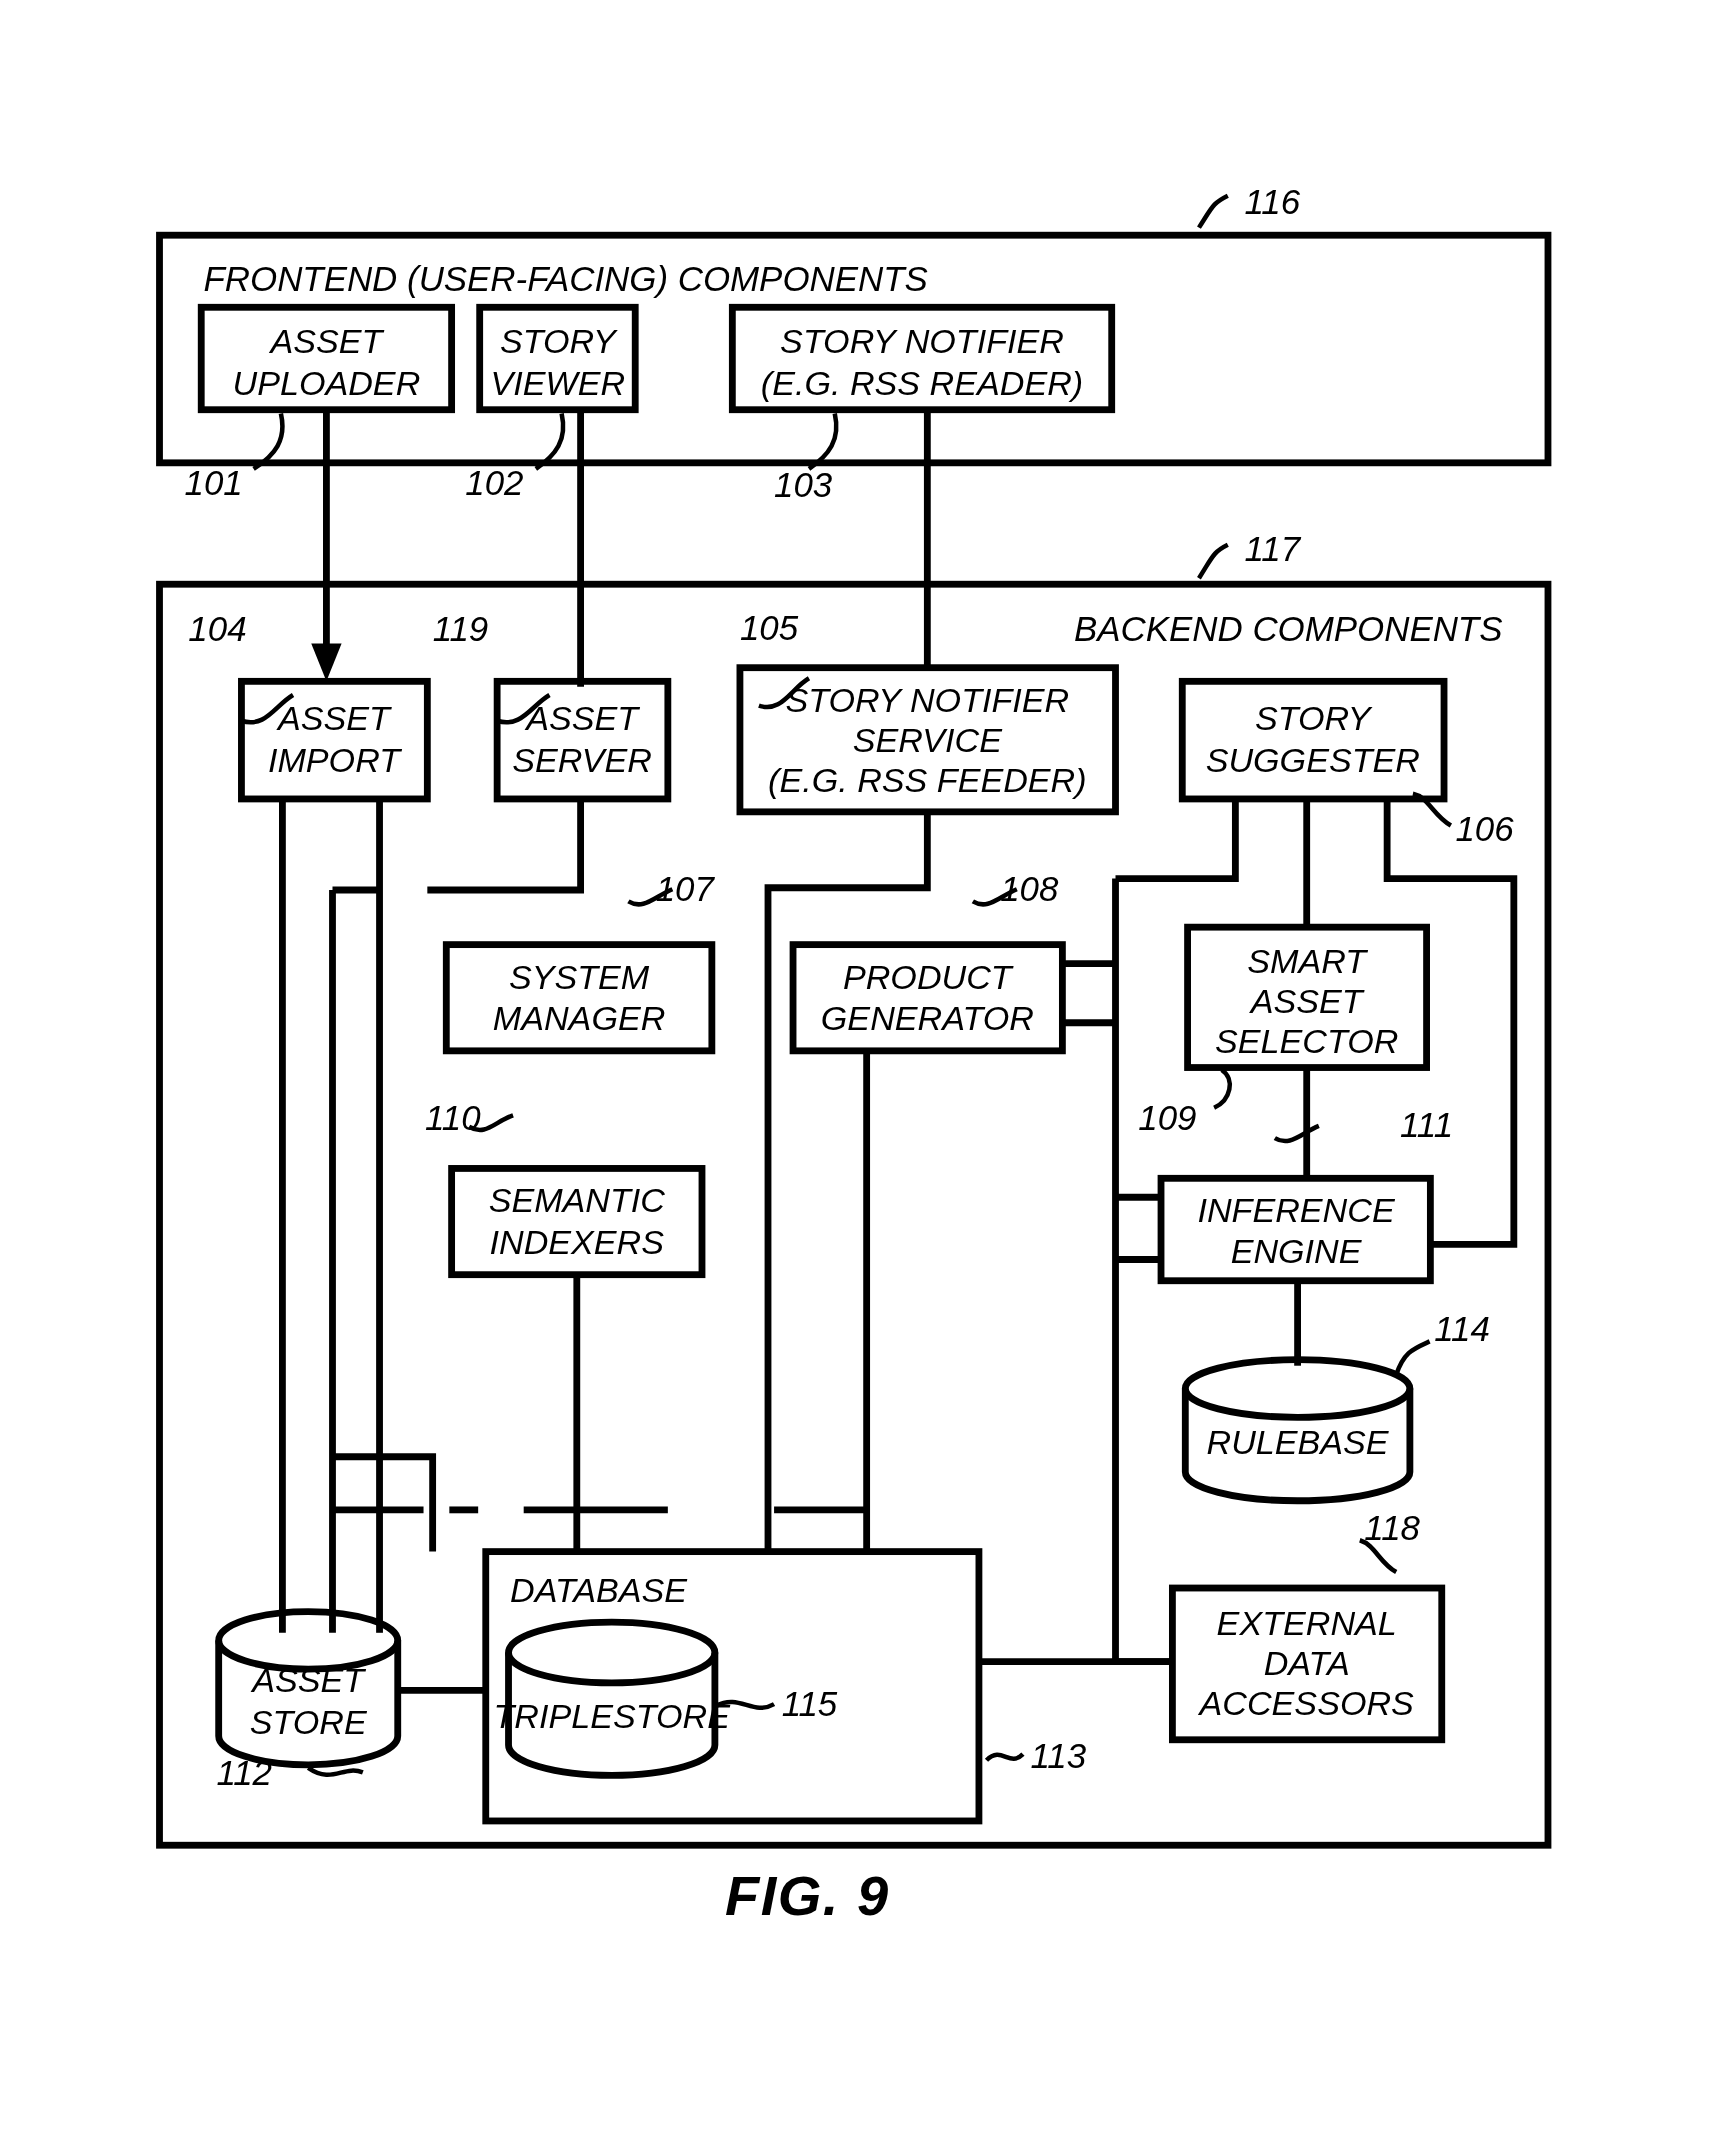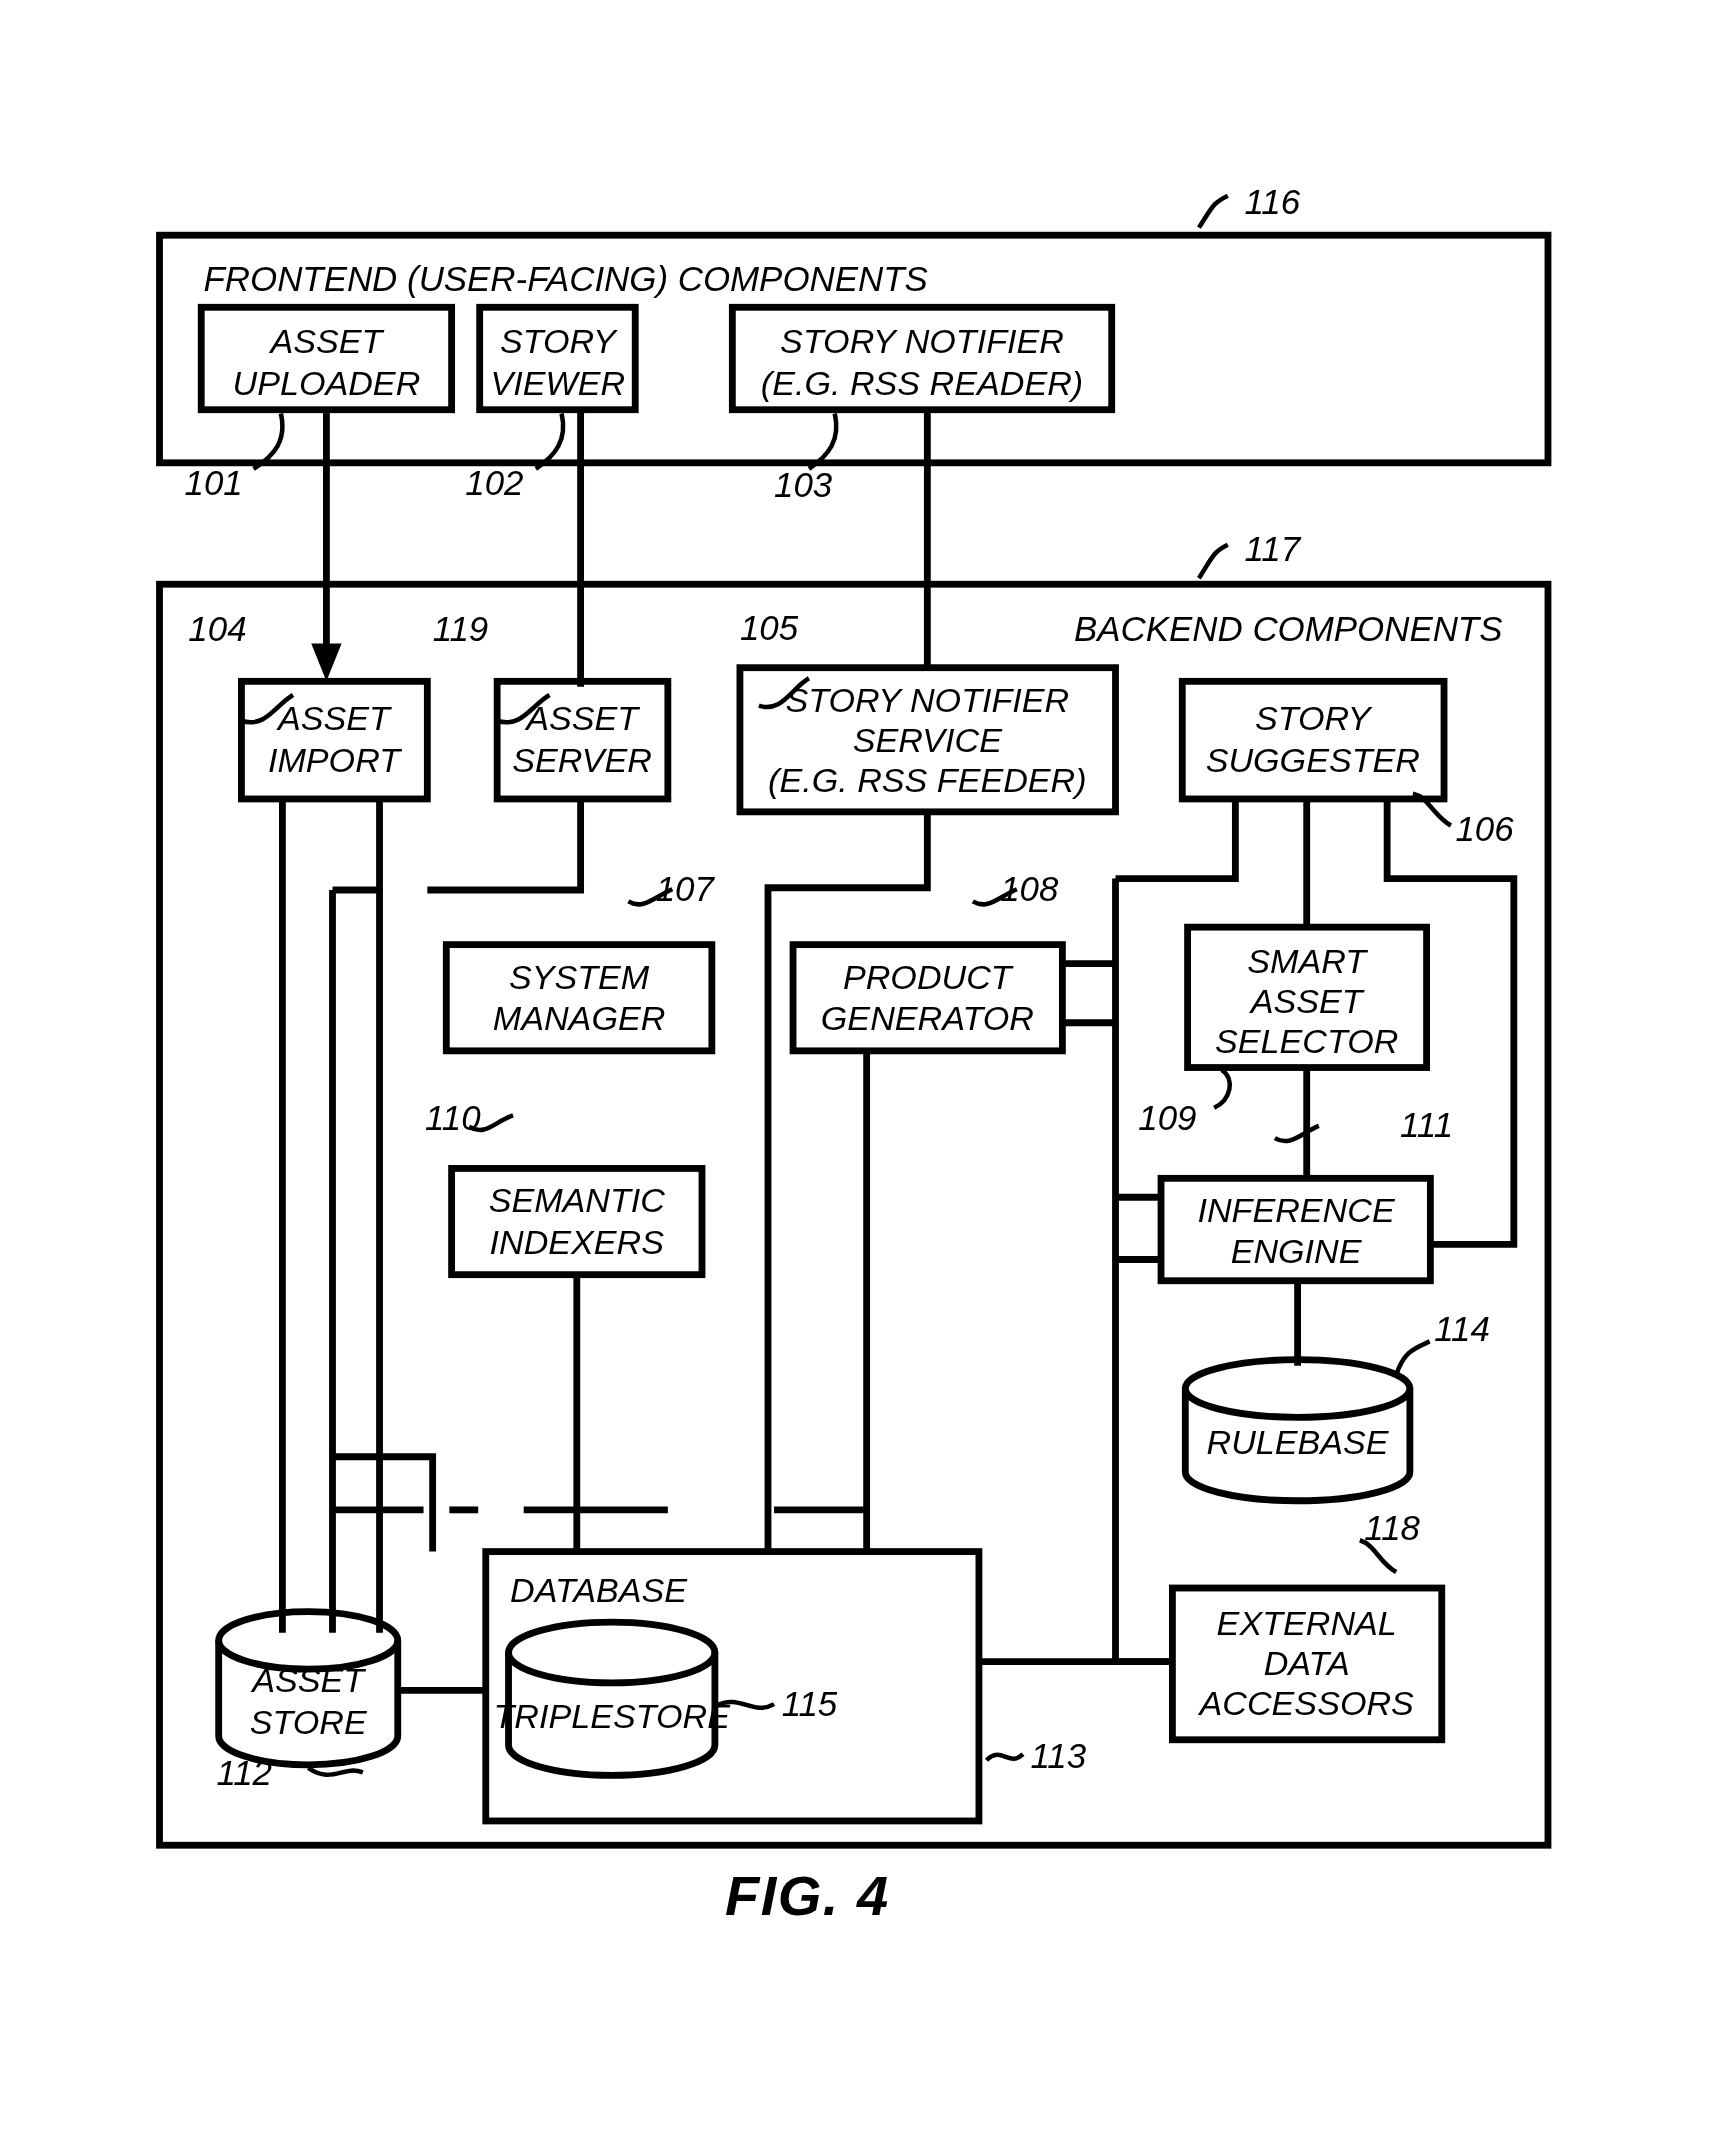--- a/index.html
+++ b/index.html
@@ -215,16 +215,16 @@
     <text class="refnum" x="560" y="1490">110</text>
     <text class="refnum" x="1845" y="1498">111</text>
     <text class="refnum" x="285" y="2353">112</text>
     <text class="refnum" x="1358" y="2330">113</text>
     <text class="refnum" x="1890" y="1768">114</text>
     <text class="refnum" x="1030" y="2262">115</text>
     <text class="refnum" x="1798" y="2030">118</text>
 
   </svg>
 
-  <div class="figcap" style="left:725px; top:1863px;">FIG. 4</div>
+  <div class="figcap" style="left:725px; top:1863px;">FIG. 9</div>
 
 </div>
 
 
 </body></html>

